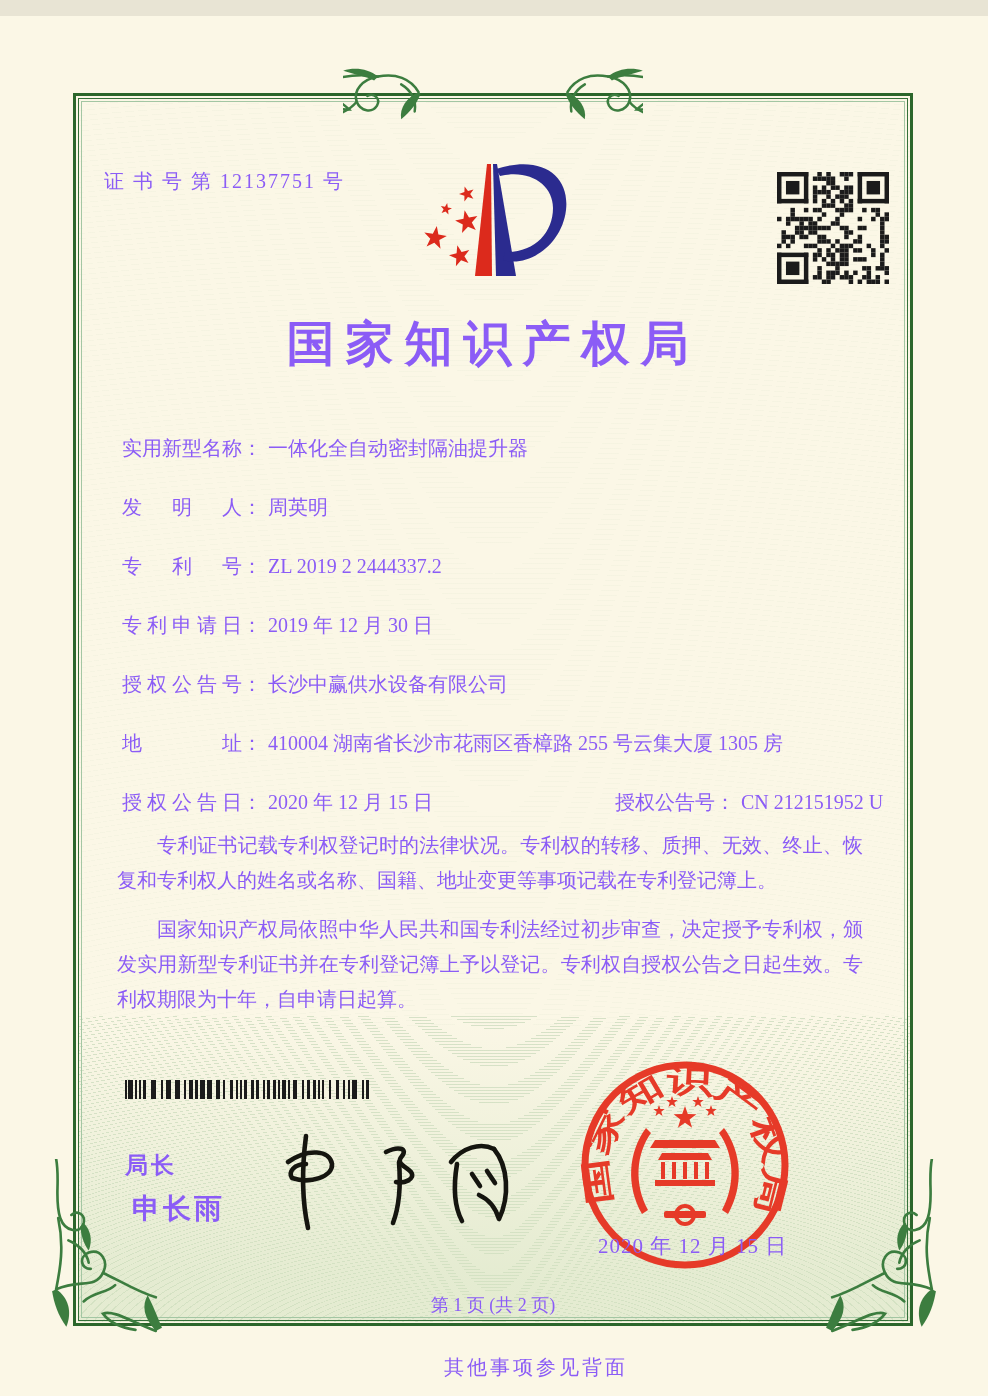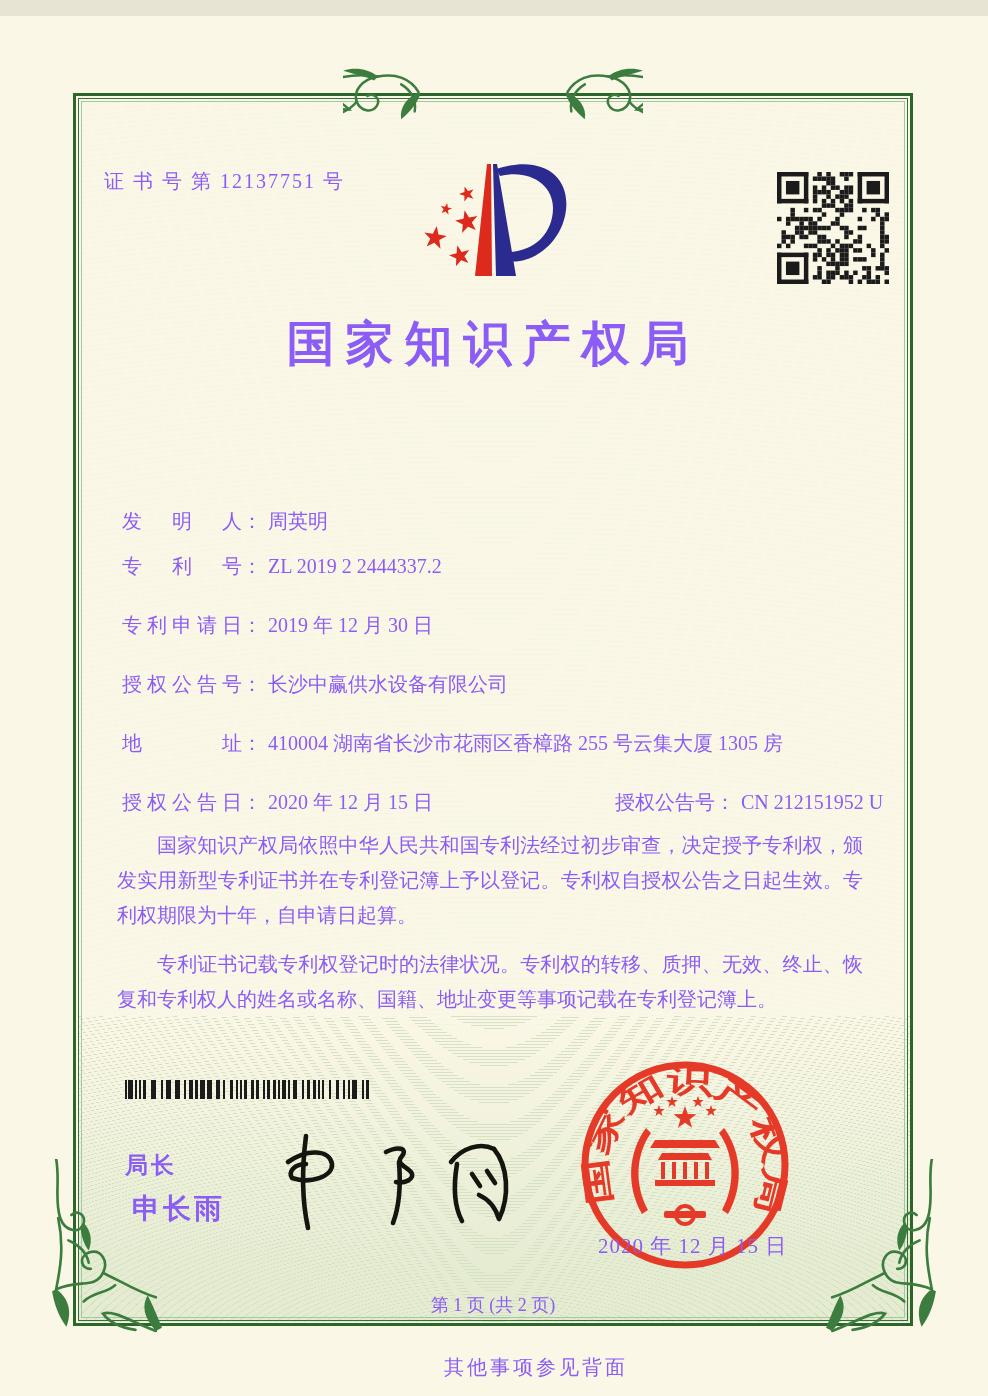--- a/index.html
+++ b/index.html
@@ -337,43 +337,46 @@
       <rect x="71.68" y="107.52" width="4.48" height="4.48" fill="#1b1b1b"></rect>
       <rect x="80.64" y="107.52" width="4.48" height="4.48" fill="#1b1b1b"></rect>
       <rect x="89.60" y="107.52" width="4.48" height="4.48" fill="#1b1b1b"></rect>
       <rect x="94.08" y="107.52" width="4.48" height="4.48" fill="#1b1b1b"></rect>
       <rect x="98.56" y="107.52" width="4.48" height="4.48" fill="#1b1b1b"></rect>
       <rect x="107.52" y="107.52" width="4.48" height="4.48" fill="#1b1b1b"></rect>
     </svg>
 
   <div class="title">国家知识产权局</div>
 
-  <div class="frow" style="top:492px">
+  <div class="frow" style="top:419px">
+    <span class="flabel">实用新型名称</span><span>：</span><span class="fvalue">一体化全自动密封隔油提升器</span>
+  </div>
+  <div class="frow" style="top:478px">
     <span class="flabel">发明人</span><span>：</span><span class="fvalue">周英明</span>
   </div>
   <div class="frow" style="top:537px">
     <span class="flabel">专利号</span><span>：</span><span class="fvalue">ZL 2019 2 2444337.2</span>
   </div>
   <div class="frow" style="top:596px">
     <span class="flabel">专利申请日</span><span>：</span><span class="fvalue">2019 年 12 月 30 日</span>
   </div>
   <div class="frow" style="top:655px">
     <span class="flabel">授权公告号</span><span>：</span><span class="fvalue">长沙中赢供水设备有限公司</span>
   </div>
   <div class="frow" style="top:714px">
     <span class="flabel">地址</span><span>：</span><span class="fvalue">410004 湖南省长沙市花雨区香樟路 255 号云集大厦 1305 房</span>
   </div>
   <div class="frow" style="top:773px">
     <span class="flabel">授权公告日</span><span>：</span><span class="fvalue">2020 年 12 月 15 日</span>
     <span class="grant2"><span>授权公告号</span><span>：</span><span class="fvalue">CN 212151952 U</span></span>
   </div>
 
   <div class="paras">
+    <p>专利证书记载专利权登记时的法律状况。专利权的转移、质押、无效、终止、恢复和专利权人的姓名或名称、国籍、地址变更等事项记载在专利登记簿上。</p>
     <p>国家知识产权局依照中华人民共和国专利法经过初步审查，决定授予专利权，颁发实用新型专利证书并在专利登记簿上予以登记。专利权自授权公告之日起生效。专利权期限为十年，自申请日起算。</p>
-    <p>专利证书记载专利权登记时的法律状况。专利权的转移、质押、无效、终止、恢复和专利权人的姓名或名称、国籍、地址变更等事项记载在专利登记簿上。</p>
   </div>
 
   <svg class="barcode" id="barcode" viewBox="0 0 244 19">
       <rect x="0" y="0" width="2" height="19" fill="#1b1b1b"></rect>
       <rect x="3" y="0" width="5" height="19" fill="#1b1b1b"></rect>
       <rect x="10" y="0" width="2" height="19" fill="#1b1b1b"></rect>
       <rect x="14" y="0" width="2" height="19" fill="#1b1b1b"></rect>
       <rect x="18" y="0" width="3" height="19" fill="#1b1b1b"></rect>
       <rect x="26" y="0" width="5" height="19" fill="#1b1b1b"></rect>
       <rect x="36" y="0" width="2" height="19" fill="#1b1b1b"></rect>

